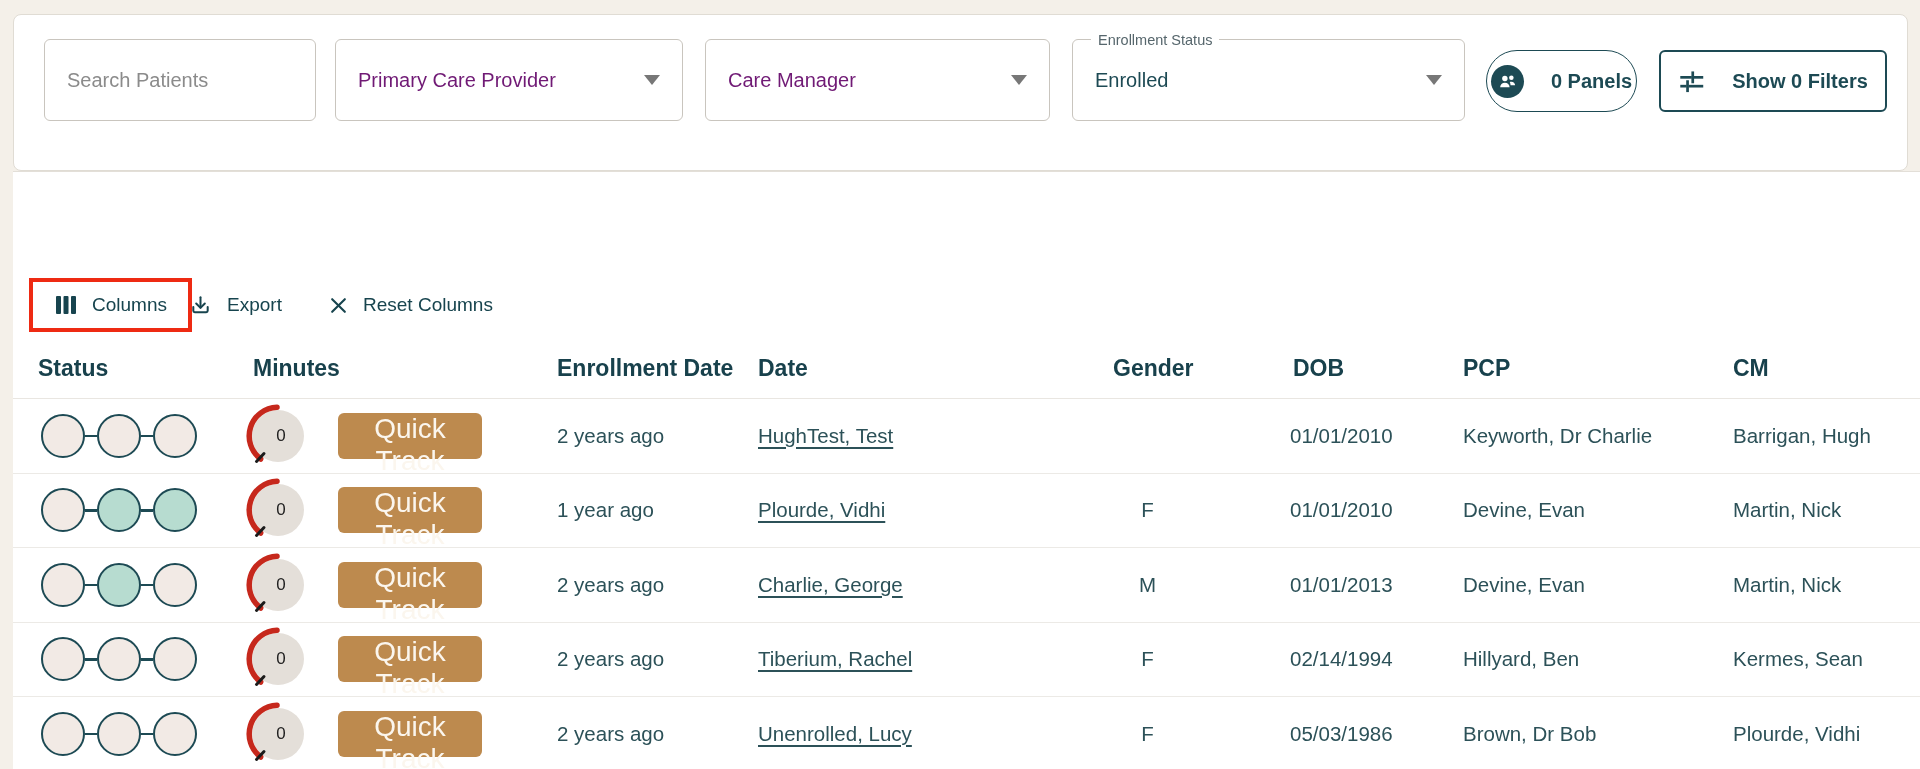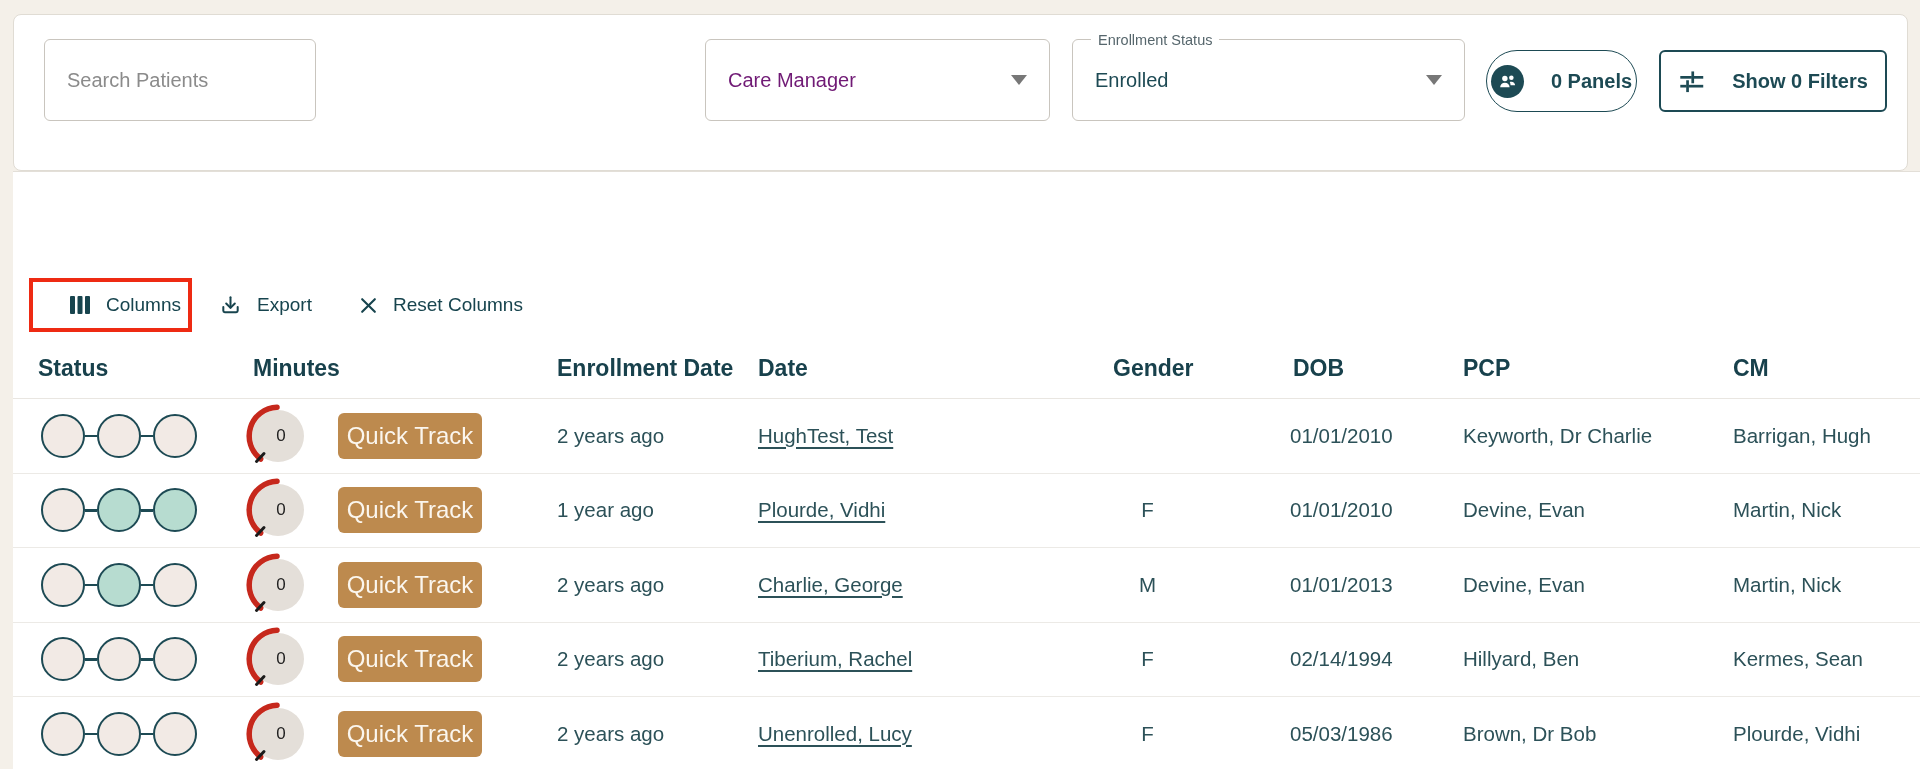--- a/index.html
+++ b/index.html
@@ -51,23 +51,23 @@
   }
   
   .content{
     position:absolute; left:13px; top:171px; width:1907px; height:598px;
     background:#ffffff; border-top:1px solid #e3dfd8;
   }
   
   .toolbar{ position:absolute; left:0; top:0; width:100%; height:160px; }
   .tool{
     position:absolute; display:flex; align-items:center; gap:15px;
-    font-size:19px; color:#17444e; cursor:pointer; height:54px;padding-left:30px;
-  }
-  .tool-columns{ left:16px; top:106px; padding:0 36px;
+    font-size:19px; color:#17444e; cursor:pointer; height:54px;
+  }
+  .tool-columns{ left:16px; top:106px; padding:0 22px;
     border:4px solid #ee2a13; width:163px; background:#fff; }
   .tool-export{ left:176px; top:106px; }
   .tool-reset{ left:316px; top:106px; }
   
   .thead{
     position:absolute; left:0; top:165px; width:100%; height:62px;
     border-bottom:1px solid #e9e6e1;
   }
   .th{
     position:absolute; top:50%; transform:translateY(-50%);
@@ -87,38 +87,42 @@
   .conn{ width:12px; height:2.5px; background:#1d4a54; flex:none; }
   .c-gauge{ left:224px; width:76px; height:70px; }
   .gauge-num{
     position:absolute; left:0; top:0; width:100%; height:100%;
     display:flex; align-items:center; justify-content:center;
     padding-left:12px; font-size:17px; color:#1f1f1f;
   }
   .qt-btn{
     position:absolute; left:325px; top:50%; transform:translateY(-50%);
     width:144px; height:46px; border:none; border-radius:6px;
-    background:#bd8a4e; color:#fbf6ee; font-size:24px;
+    background:#bd8a4e; color:#fbf6ee; font-size:28px;
     font-family:"Liberation Sans", sans-serif; cursor:pointer;
   }
   .c-date{ left:544px; }
   .c-name{ left:745px; text-decoration:underline; text-underline-offset:4px;
     color:#2c5158; cursor:pointer; }
   .c-gender{ left:1072px; width:125px; text-align:center; }
   .c-dob{ left:1277px; }
   .c-pcp{ left:1450px; }
   .c-cm{ left:1720px; }
 </style>
 </head>
 <body>
 
 <div class="filter-card">
 
   <input class="text-field" type="text" placeholder="Search Patients" style="">
 
+  <div class="text-field select-field sf-pcp">
+    <span>Primary Care Provider</span>
+    <span class="caret"></span>
+  </div>
 
   <div class="text-field select-field sf-es">
     <span class="notch-label">Enrollment Status</span>
     <span>Enrolled</span>
     <span class="caret"></span>
   </div>
 
   <div class="text-field select-field sf-cm">
     <span>Care Manager</span>
     <span class="caret"></span>

